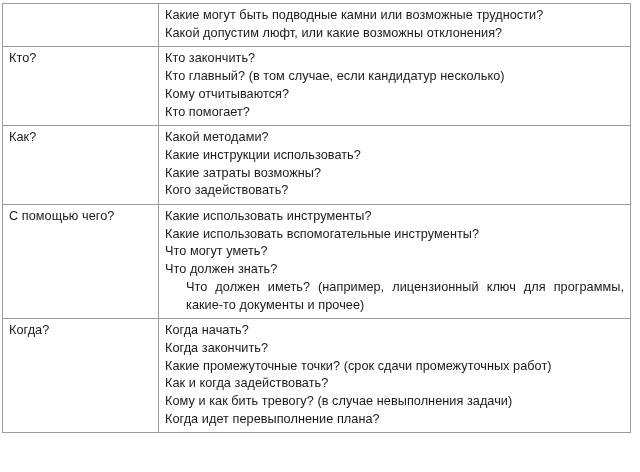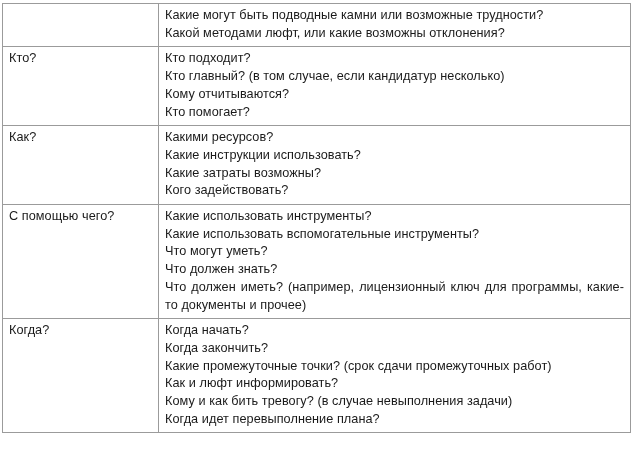--- a/index.html
+++ b/index.html
@@ -46,20 +46,21 @@
   .qline {
     font-size: 12.7px;
     line-height: 17.7px;
     white-space: nowrap;
     letter-spacing: 0.05px;
   }
   .qline.justify {
     white-space: normal;
     text-align: justify;
     text-align-last: left;
+    margin-left: 21px;
   }
   .cat-label {
     font-size: 12.7px;
     line-height: 17.7px;
     white-space: nowrap;
     letter-spacing: 0.05px;
   }
   .empty-cell .cell-inner {
     min-height: 31px;
   }
@@ -72,48 +73,48 @@
     <tbody id="table-body">
         <tr>
           <td class="col-q empty-cell">
             <div class="cell-inner">
               <div class="cat-label"></div>
             </div>
           </td>
           <td class="col-a">
             <div class="cell-inner">
               <div class="qline">Какие могут быть подводные камни или возможные трудности?</div>
-              <div class="qline">Какой методами люфт, или какие возможны отклонения?</div>
+              <div class="qline">Какой допустим люфт, или какие возможны отклонения?</div>
             </div>
           </td>
         </tr>
         <tr>
           <td class="col-q">
             <div class="cell-inner">
               <div class="cat-label">Кто?</div>
             </div>
           </td>
           <td class="col-a">
             <div class="cell-inner">
-              <div class="qline">Кто подходит?</div>
+              <div class="qline">Кто закончить?</div>
               <div class="qline">Кто главный? (в том случае, если кандидатур несколько)</div>
               <div class="qline">Кому отчитываются?</div>
               <div class="qline">Кто помогает?</div>
             </div>
           </td>
         </tr>
         <tr>
           <td class="col-q">
             <div class="cell-inner">
               <div class="cat-label">Как?</div>
             </div>
           </td>
           <td class="col-a">
             <div class="cell-inner">
-              <div class="qline">Какими ресурсов?</div>
+              <div class="qline">Какой методами?</div>
               <div class="qline">Какие инструкции использовать?</div>
               <div class="qline">Какие затраты возможны?</div>
               <div class="qline">Кого задействовать?</div>
             </div>
           </td>
         </tr>
         <tr>
           <td class="col-q">
             <div class="cell-inner">
               <div class="cat-label">С помощью чего?</div>
@@ -133,21 +134,21 @@
           <td class="col-q">
             <div class="cell-inner">
               <div class="cat-label">Когда?</div>
             </div>
           </td>
           <td class="col-a">
             <div class="cell-inner">
               <div class="qline">Когда начать?</div>
               <div class="qline">Когда закончить?</div>
               <div class="qline">Какие промежуточные точки? (срок сдачи промежуточных работ)</div>
-              <div class="qline">Как и люфт информировать?</div>
+              <div class="qline">Как и когда задействовать?</div>
               <div class="qline">Кому и как бить тревогу? (в случае невыполнения задачи)</div>
               <div class="qline">Когда идет перевыполнение плана?</div>
             </div>
           </td>
         </tr>
       </tbody>
   </table>
 </div>
 
 </body></html>

